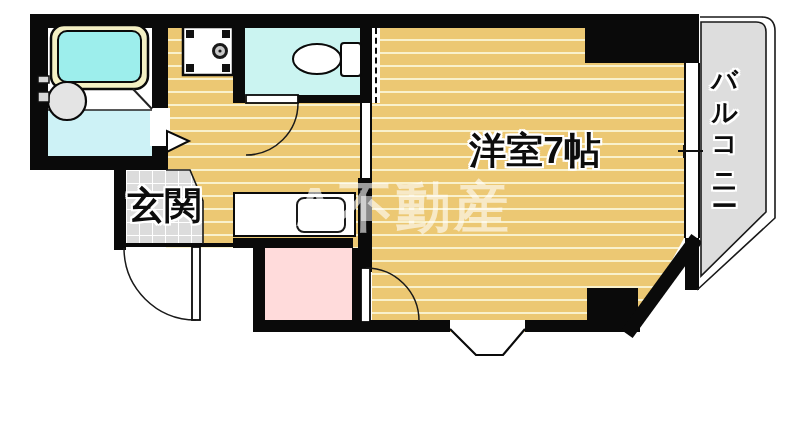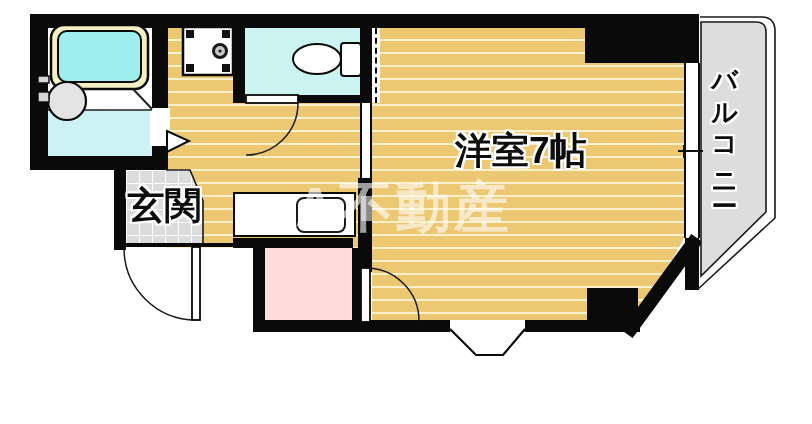--- a/index.html
+++ b/index.html
@@ -109,16 +109,16 @@
     <path d="M196,320 A72,72 0 0 1 124,248" fill="none" stroke="#1a1a1a" stroke-width="1.5"></path>
 
     <rect x="361" y="268" width="9" height="54" fill="#fff" stroke="#0a0a0a" stroke-width="1.8"></rect>
     <path d="M366,268 A53,53 0 0 1 419,321" fill="none" stroke="#1a1a1a" stroke-width="1.5"></path>
 
     <path d="M166,170 L190,170 L203,201 L203,244" fill="none" stroke="#1a1a1a" stroke-width="1.6"></path>
   </svg>
 
   <div class="abs label" style="left:126px;top:187px;width:77px;text-align:center;font-size:37px;">玄関</div>
   <div class="abs watermark" style="left:295px;top:180px;">A不動産</div>
-  <div class="abs label" style="left:455px;top:132px;width:160px;font-size:37px;">洋室7帖</div>
+  <div class="abs label" style="left:455px;top:132px;width:160px;text-align:center;font-size:37px;">洋室7帖</div>
   <div class="abs label" style="left:712px;top:50px;font-size:26px;writing-mode:vertical-rl;letter-spacing:6px;height:210px;">バルコニー</div>
 
 </div>
 
 </body></html>

